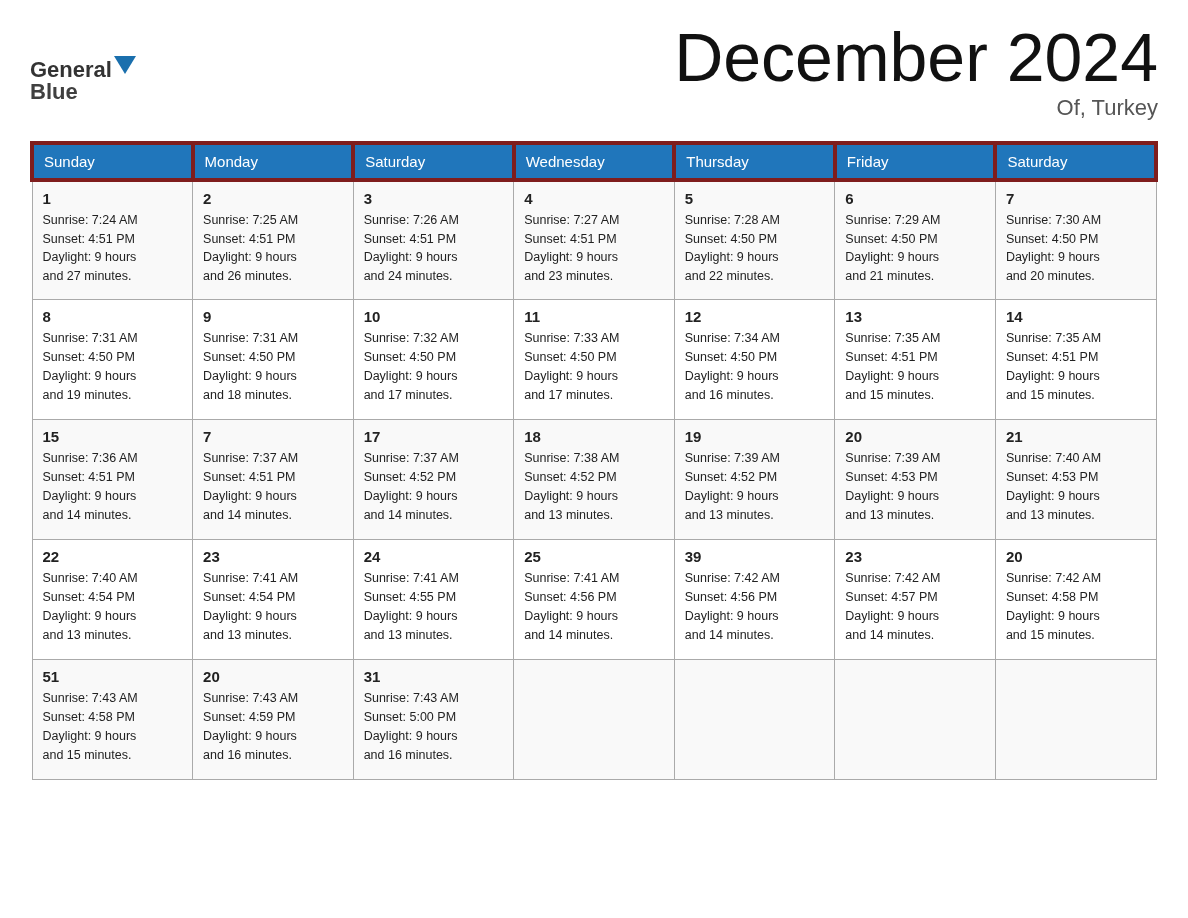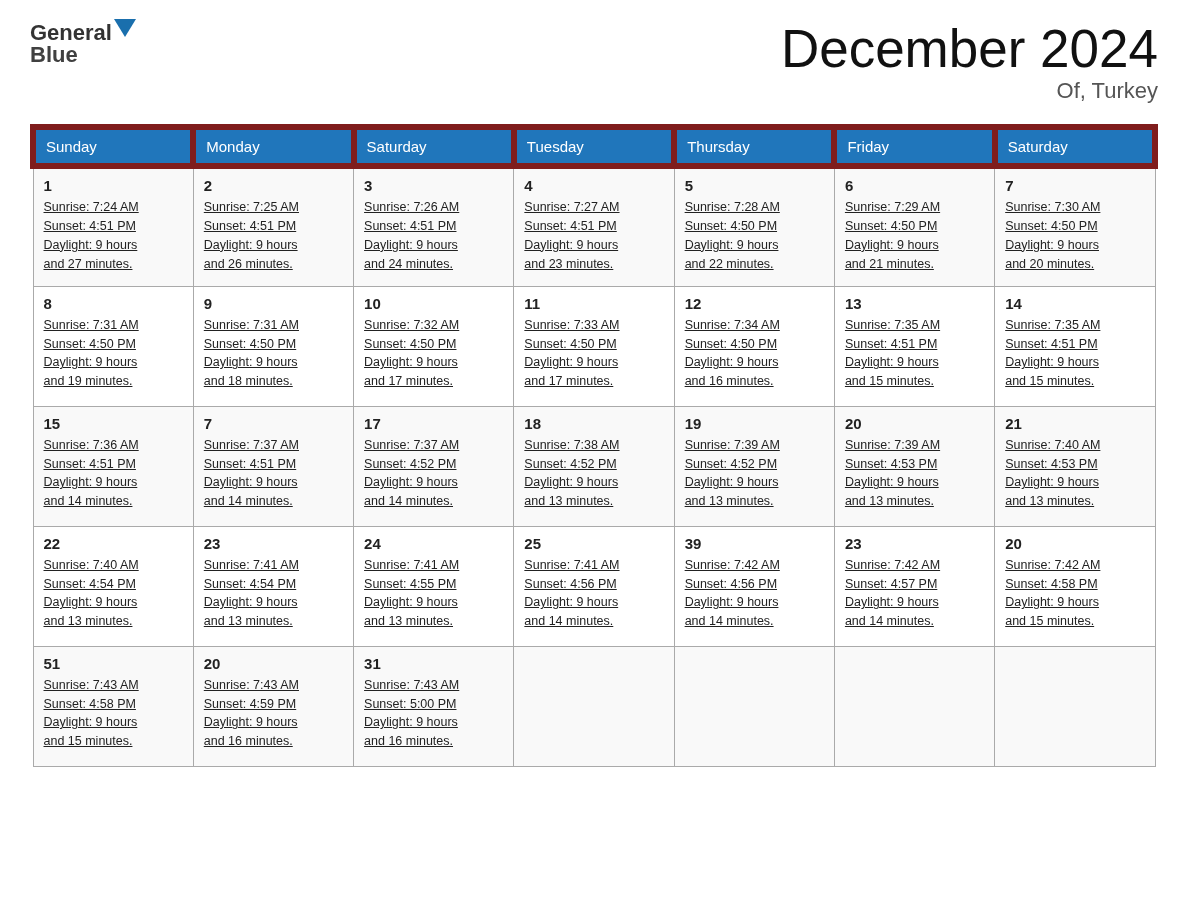--- a/index.html
+++ b/index.html
@@ -12,35 +12,36 @@
       padding: 20px 30px;
     }
     .header {
       display: flex;
       justify-content: space-between;
       align-items: flex-start;
       margin-bottom: 20px;
     }
     .logo {
       display: flex;
+      margin-top: 37px;
     }
     .logo-text {
       font-size: 22px;
       font-weight: bold;
       color: #333;
       line-height: 1.2;
     }
     .logo-blue {
       color: #404040;
     }
     .title-block {
       text-align: right;
     }
     .month-title {
-      font-size: 53px;
+      font-size: 68px;
       font-weight: normal;
       color: #111;
       line-height: 1.1;
     }
     .location-title {
       font-size: 22px;
       color: #555;
     }
     table {
       width: 100%;
@@ -49,21 +50,21 @@
     }
     thead tr {
       background-color: #2076bb;
     }
     thead th {
       color: #fff;
       font-size: 15px;
       font-weight: normal;
       padding: 8px 10px;
       text-align: left;
-      border: 6px solid #7f1d1d;
+      border: 4px solid #7f1d1d;
     }
     tbody tr {
       vertical-align: top;
     }
     tbody td {
       border: 1px solid #aaa;
       padding: 8px 10px;
       font-size: 13px;
       min-height: 100px;
       height: 120px;
@@ -71,21 +72,20 @@
     .day-num {
       font-size: 15px;
       font-weight: bold;
       margin-bottom: 4px;
       display: block;
     }
     .day-detail {
       font-size: 12.5px;
       line-height: 1.5;
       color: #222;
-      text-decoration: underline;
     }
     tbody tr:nth-child(odd) td {
       background-color: #f9f9f9;
     }
     tbody tr:nth-child(even) td {
       background-color: #fff;
     }
     
     tbody td {
       background-color: #fff;
@@ -111,21 +111,21 @@
     <div class="location-title">Of, Turkey</div>
   </div>
 </div>
 
 <table>
   <thead>
     <tr>
     <th>Sunday</th>
         <th>Monday</th>
         <th>Saturday</th>
-        <th>Tuesday</th>
+        <th>Wednesday</th>
         <th>Thursday</th>
         <th>Friday</th>
         <th>Saturday</th>
       </tr>
   </thead>
   <tbody id="calendar-body">
   <tr>
         <td>
           <span class="day-num">1</span>
         <div class="day-detail">

